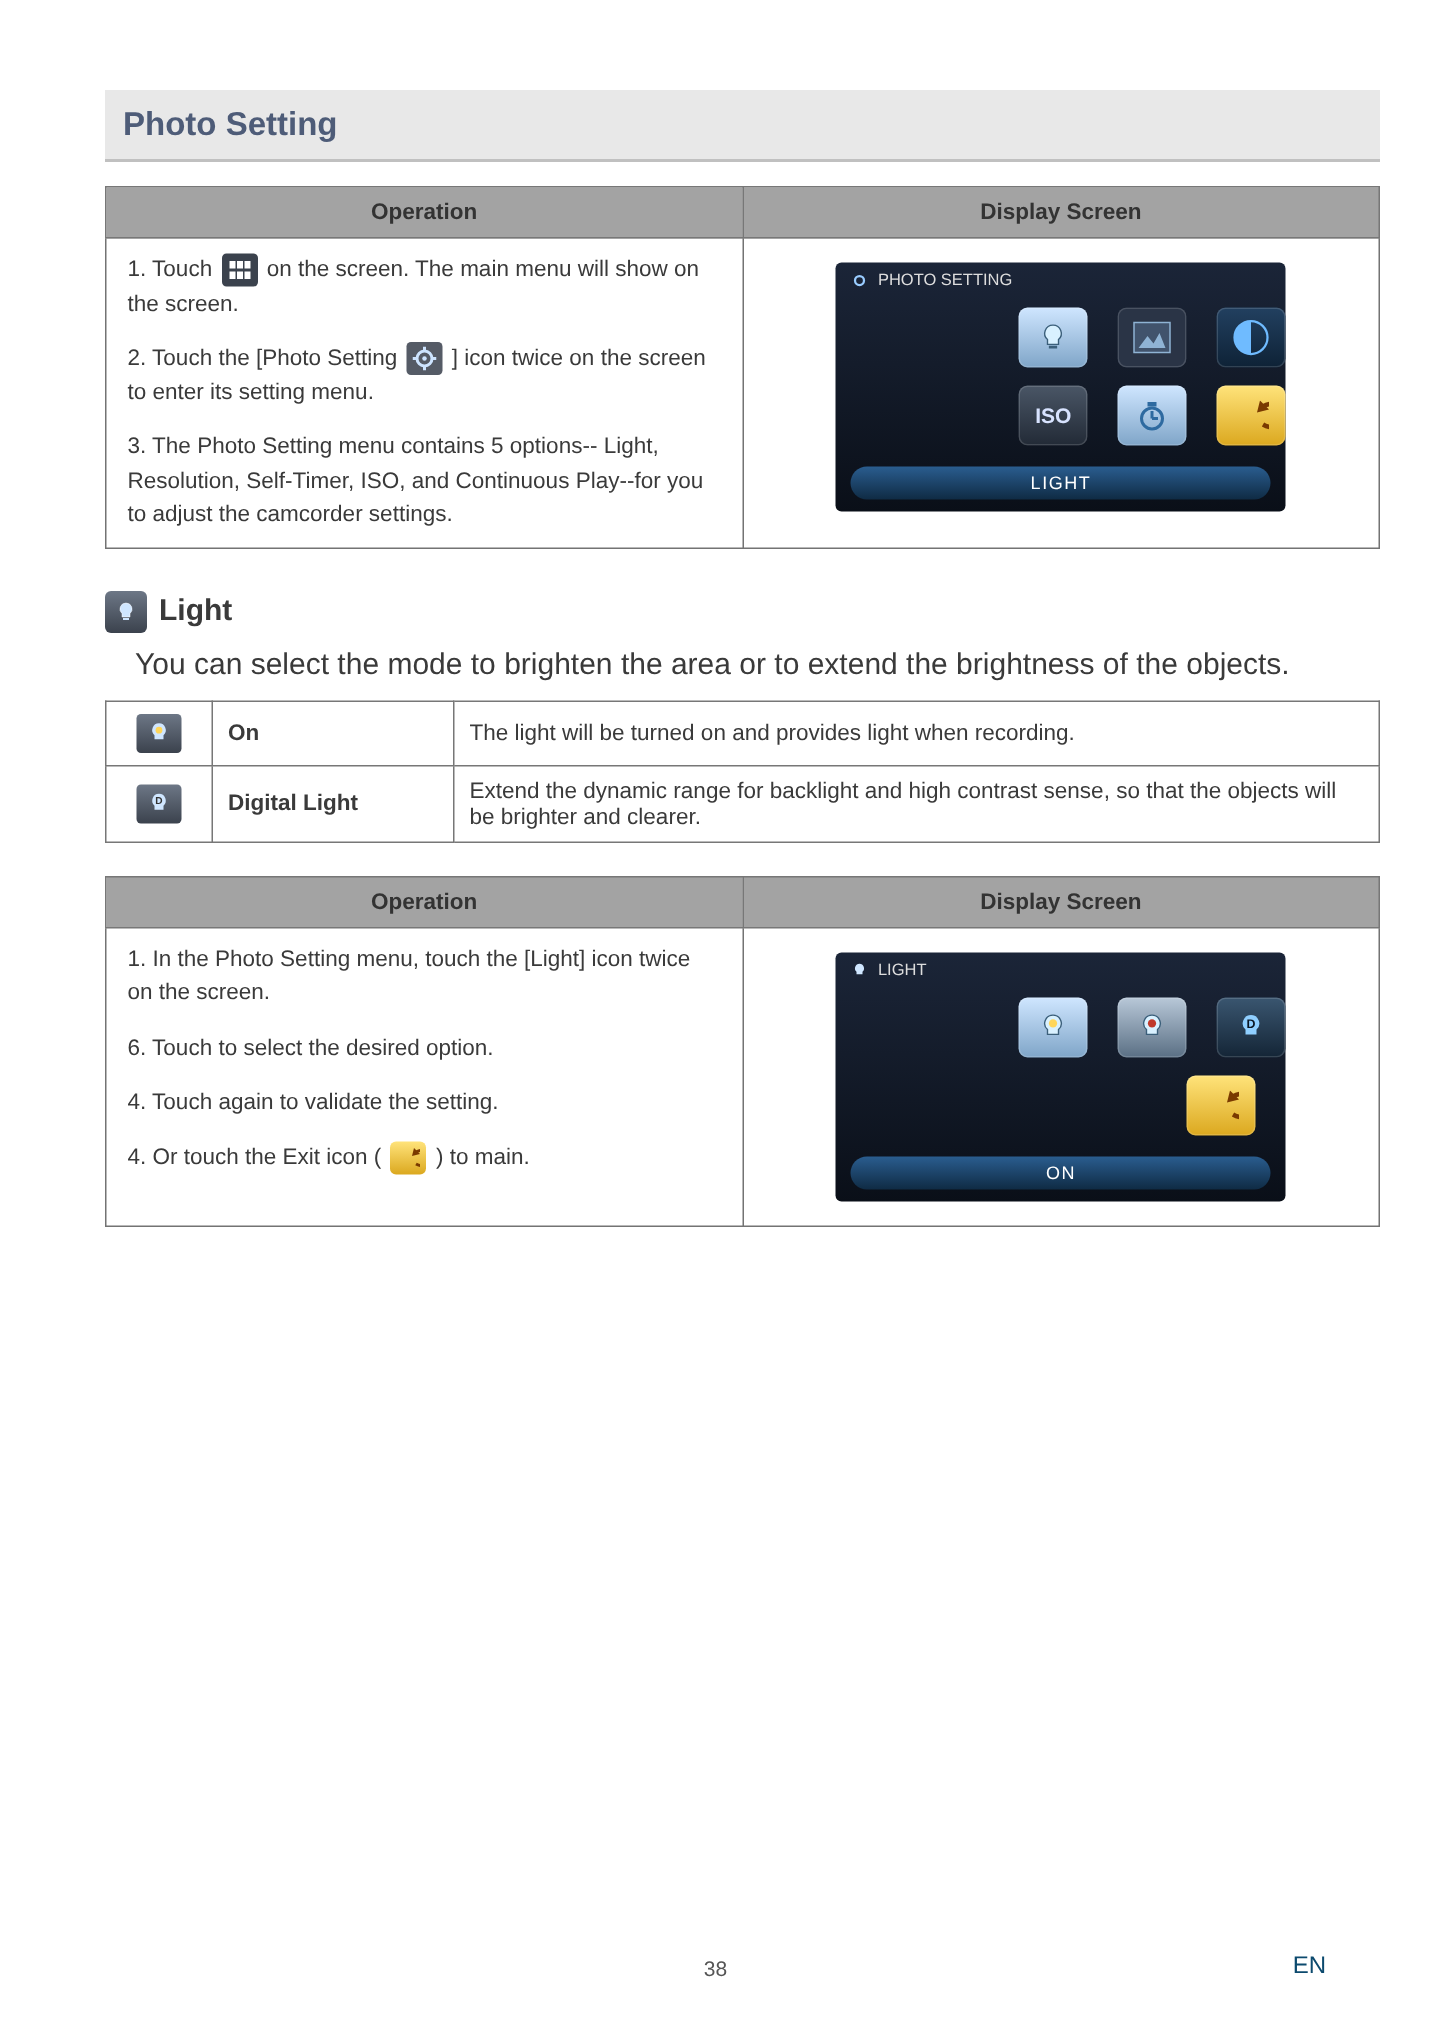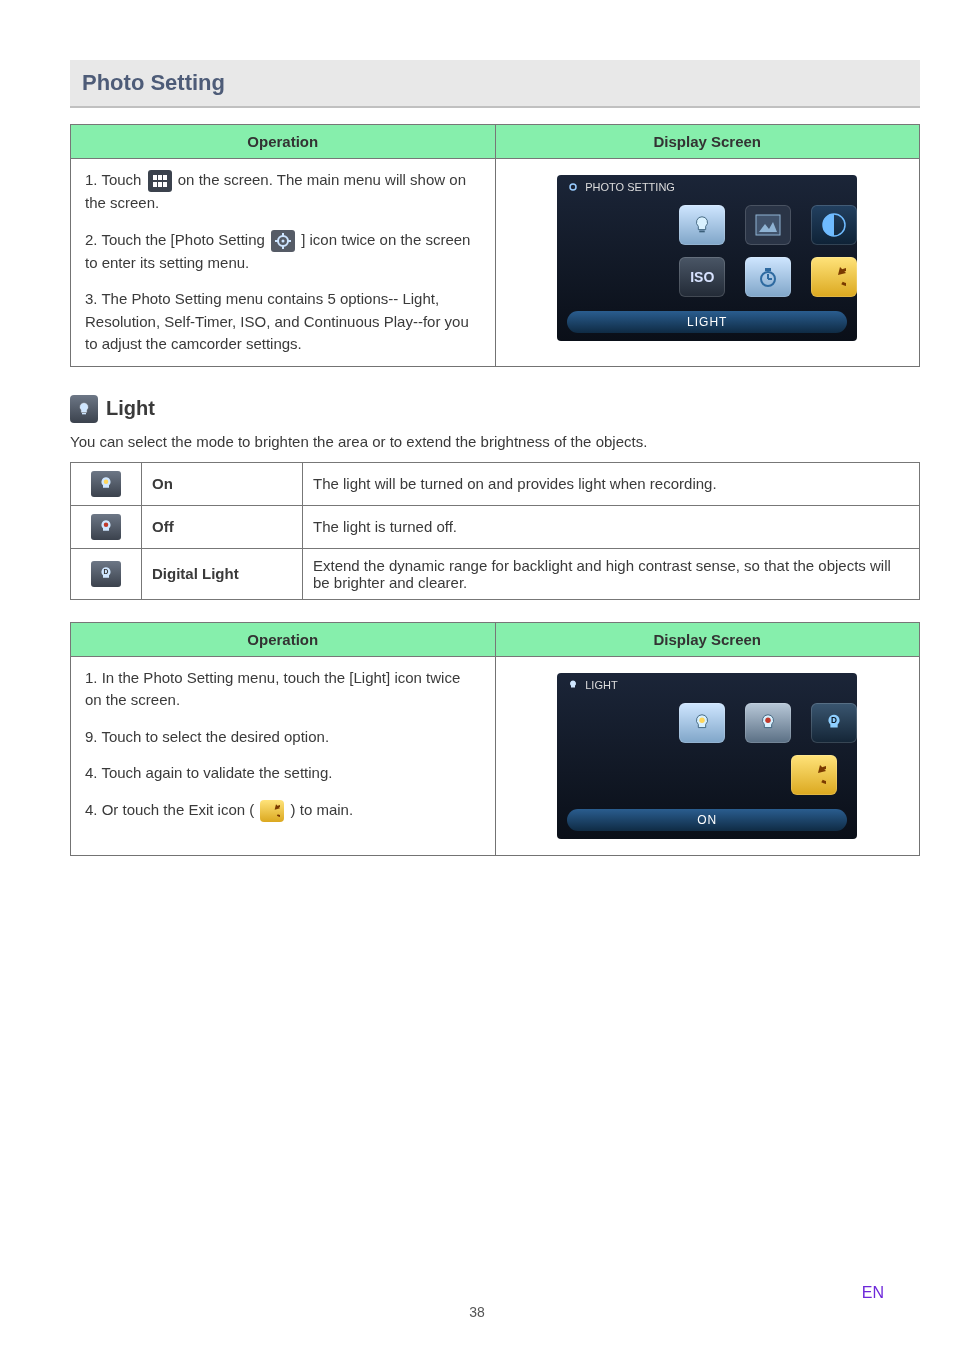--- a/index.html
+++ b/index.html
@@ -23,21 +23,21 @@
     font-weight: bold;
     color: #4e5c78;
   }
   table.operation {
     width: 100%;
     border-collapse: collapse;
     margin-top: 16px;
     font-size: 15px;
   }
   table.operation th {
-    background: #86efac;
+    background: #a3a3a3;
     border: 1px solid #777;
     padding: 8px;
     font-weight: bold;
     color: #333;
   }
   table.operation td {
     border: 1px solid #737373;
     padding: 10px 14px;
     vertical-align: top;
   }
@@ -45,21 +45,21 @@
   .op-list li { margin-bottom: 14px; line-height: 1.5; }
   .op-list li:last-child { margin-bottom: 0; }
   .subheading {
     display: flex;
     align-items: center;
     gap: 8px;
     margin-top: 28px;
     font-size: 20px;
     font-weight: bold;
   }
-  .intro { margin-top: 10px; font-size: 15px; }
+  .intro { margin-top: 10px; font-size: 20px; margin-left: 20px; }
   table.options {
     width: 100%;
     border-collapse: collapse;
     margin-top: 12px;
     font-size: 15px;
   }
   table.options td {
     border: 1px solid #777;
     padding: 8px 10px;
     vertical-align: middle;
@@ -135,24 +135,24 @@
   .footer {
     position: absolute;
     bottom: 30px;
     left: 0; right: 0;
     text-align: center;
     font-size: 14px;
     color: #555;
   }
   .footer-en {
     position: absolute;
-    bottom: 48px;
+    bottom: 30px;
     right: 70px;
     font-size: 16px;
-    color: #6d28d9;
+    color: #0c4a6e;
   }
 </style>
 </head>
 <body>
 
 <div class="page">
 
   <div class="section-title">Photo Setting</div>
 
   <table class="operation">
@@ -274,53 +274,41 @@
         </span>
       </td>
       <td style="width:140px;font-weight:bold">On</td>
       <td>The light will be turned on and provides light when recording.</td>
     </tr>
     <tr>
       <td class="icon-cell">
         <span class="opt-icon">
           <svg width="18" height="18" viewBox="0 0 24 24">
                 <path d="M12 3a6 6 0 0 0-4 10.5V17h8v-3.5A6 6 0 0 0 12 3z" fill="#cfe6ff"></path>
-                <circle cx="12" cy="9" r="3" fill="#c0392b"></circle>
-              </svg>
-        </span>
-      </td>
-      <td style="font-weight:bold">Off</td>
-      <td>The light is turned off.</td>
-    </tr>
-    <tr>
-      <td class="icon-cell">
-        <span class="opt-icon">
-          <svg width="18" height="18" viewBox="0 0 24 24">
-                <path d="M12 3a6 6 0 0 0-4 10.5V17h8v-3.5A6 6 0 0 0 12 3z" fill="#cfe6ff"></path>
                 <text x="12" y="12" text-anchor="middle" font-size="9" font-weight="bold" fill="#333">D</text>
               </svg>
         </span>
       </td>
       <td style="font-weight:bold">Digital Light</td>
       <td>Extend the dynamic range for backlight and high contrast sense, so that the objects will be brighter and clearer.</td>
     </tr>
   </tbody>
     </table>
 
   <table class="operation" style="margin-top:22px;">
     <tbody>
         <tr>
       <th style="width:50%">Operation</th>
       <th>Display Screen</th>
     </tr>
     <tr>
       <td>
         <ol class="op-list">
           <li>1.  In the Photo Setting menu, touch the [Light] icon twice on the screen.</li>
-          <li>9.  Touch to select the desired option.</li>
+          <li>6.  Touch to select the desired option.</li>
           <li>4.  Touch again to validate the setting.</li>
           <li>
             <span>4.  Or touch the Exit icon ( </span>
             <span class="inline-icon exit">
               <svg viewBox="0 0 24 20">
                     <path d="M20 4 A12 8 0 1 1 20 16" fill="none" stroke="#7a3a00" stroke-width="3"></path>
                     <polygon points="18,0 24,6 16,8" fill="#7a3a00"></polygon>
                   </svg>
             </span>
             <span> ) to main.</span>

